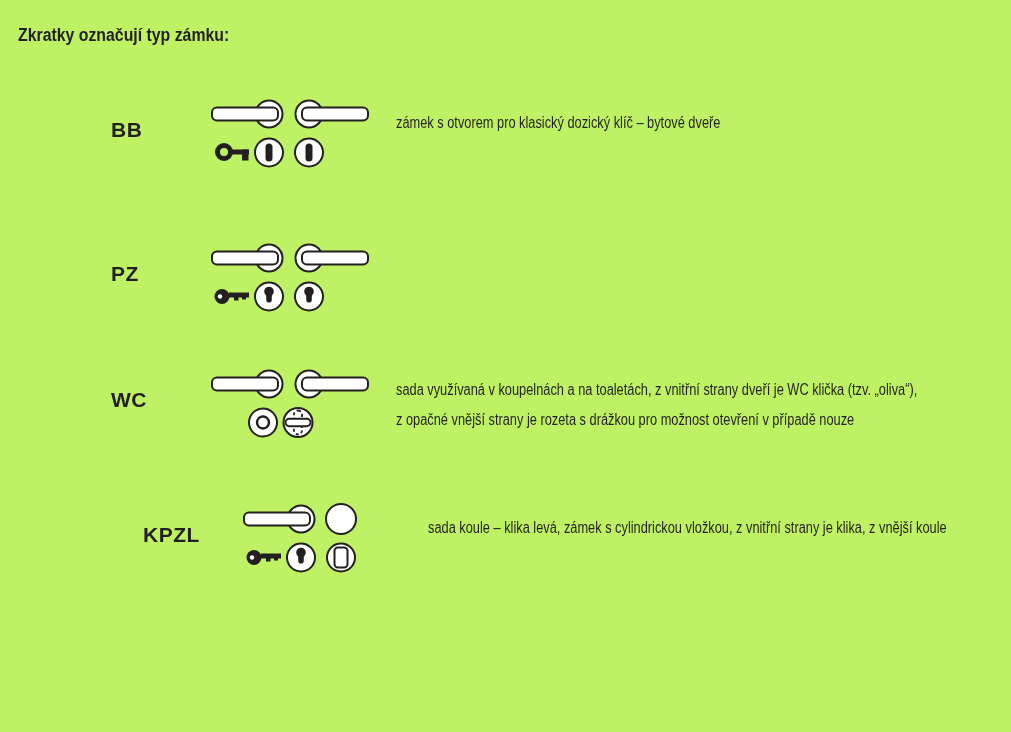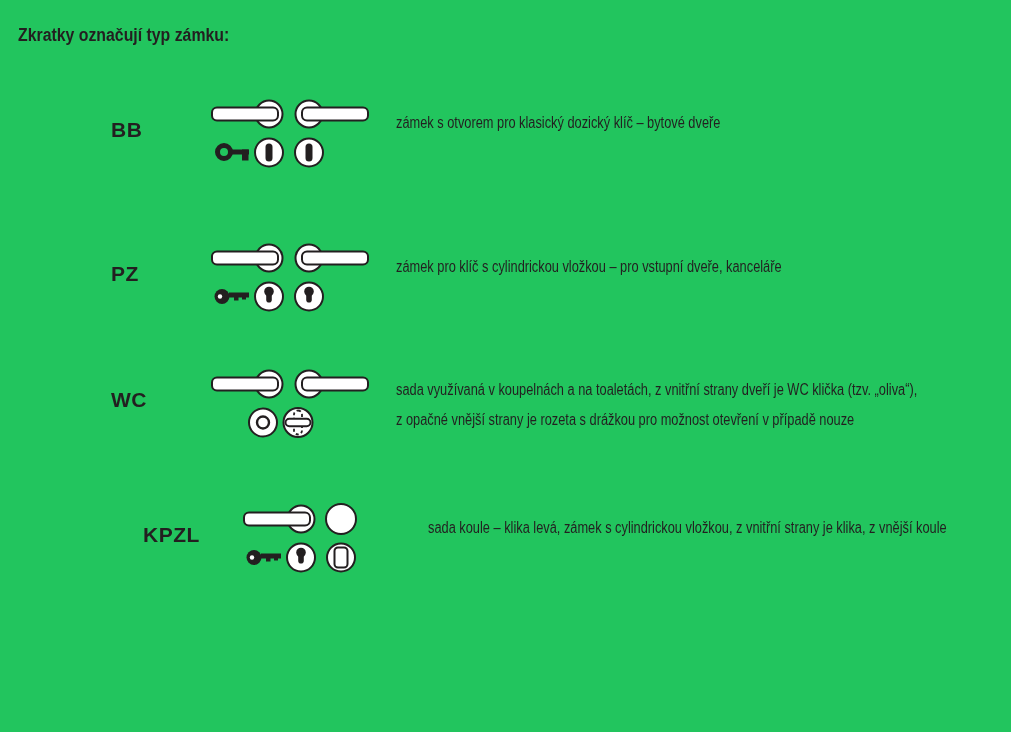--- a/index.html
+++ b/index.html
@@ -1,20 +1,20 @@
 <!DOCTYPE html>
 <html><head>
 <meta charset="utf-8">
 <style>
   html, body { margin: 0; padding: 0; background: #ffffff; }
   .page {
     position: relative;
     width: 1011px;
     height: 732px;
-    background: #22c55e;
+    background: #bef264;
     font-family: "Liberation Sans", sans-serif;
     color: #231f20;
     overflow: hidden;
   }
   .title {
     position: absolute;
     left: 18px;
     top: 24px;
     margin: 0;
     font-size: 18px;
@@ -125,21 +125,20 @@
 
   <section class="row row-pz">
     <div class="code-label">PZ</div>
     <svg class="icons-svg" width="170" height="76" viewBox="0 0 170 76">
       <use href="#lever-left"></use>
       <use href="#lever-right"></use>
       <use href="#key-modern"></use>
       <use href="#rosette-pz"></use>
       <use href="#rosette-pz" transform="translate(40,0)"></use>
     </svg>
-    <div class="desc"><span class="cond">zámek pro klíč s cylindrickou vložkou – pro vstupní dveře, kanceláře</span></div>
   </section>
 
   <section class="row row-wc">
     <div class="code-label">WC</div>
     <svg class="icons-svg" width="170" height="76" viewBox="0 0 170 76">
       <use href="#lever-left"></use>
       <use href="#lever-right"></use>
       <use href="#rosette-groove" transform="translate(-6,0)"></use>
       <use href="#oliva" transform="translate(-11,0)"></use>
     </svg>

